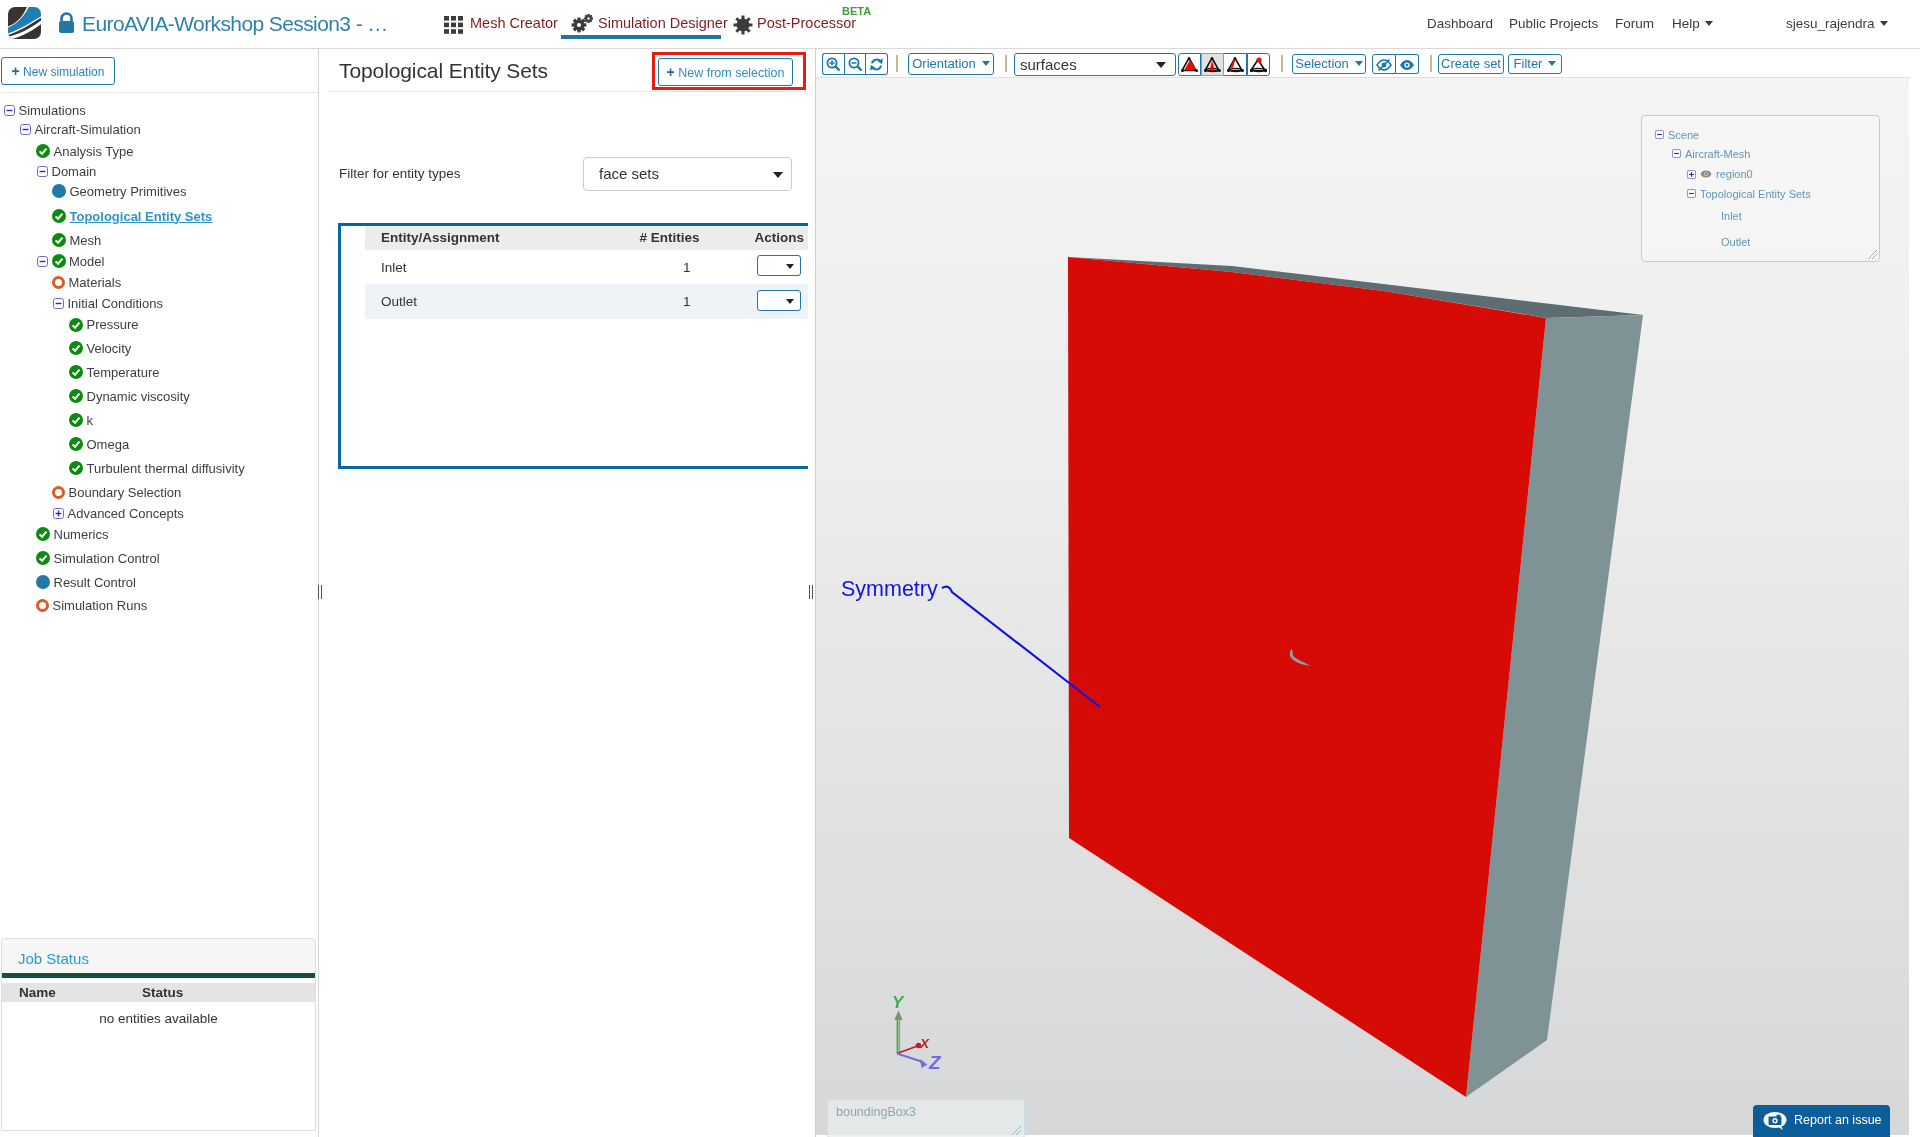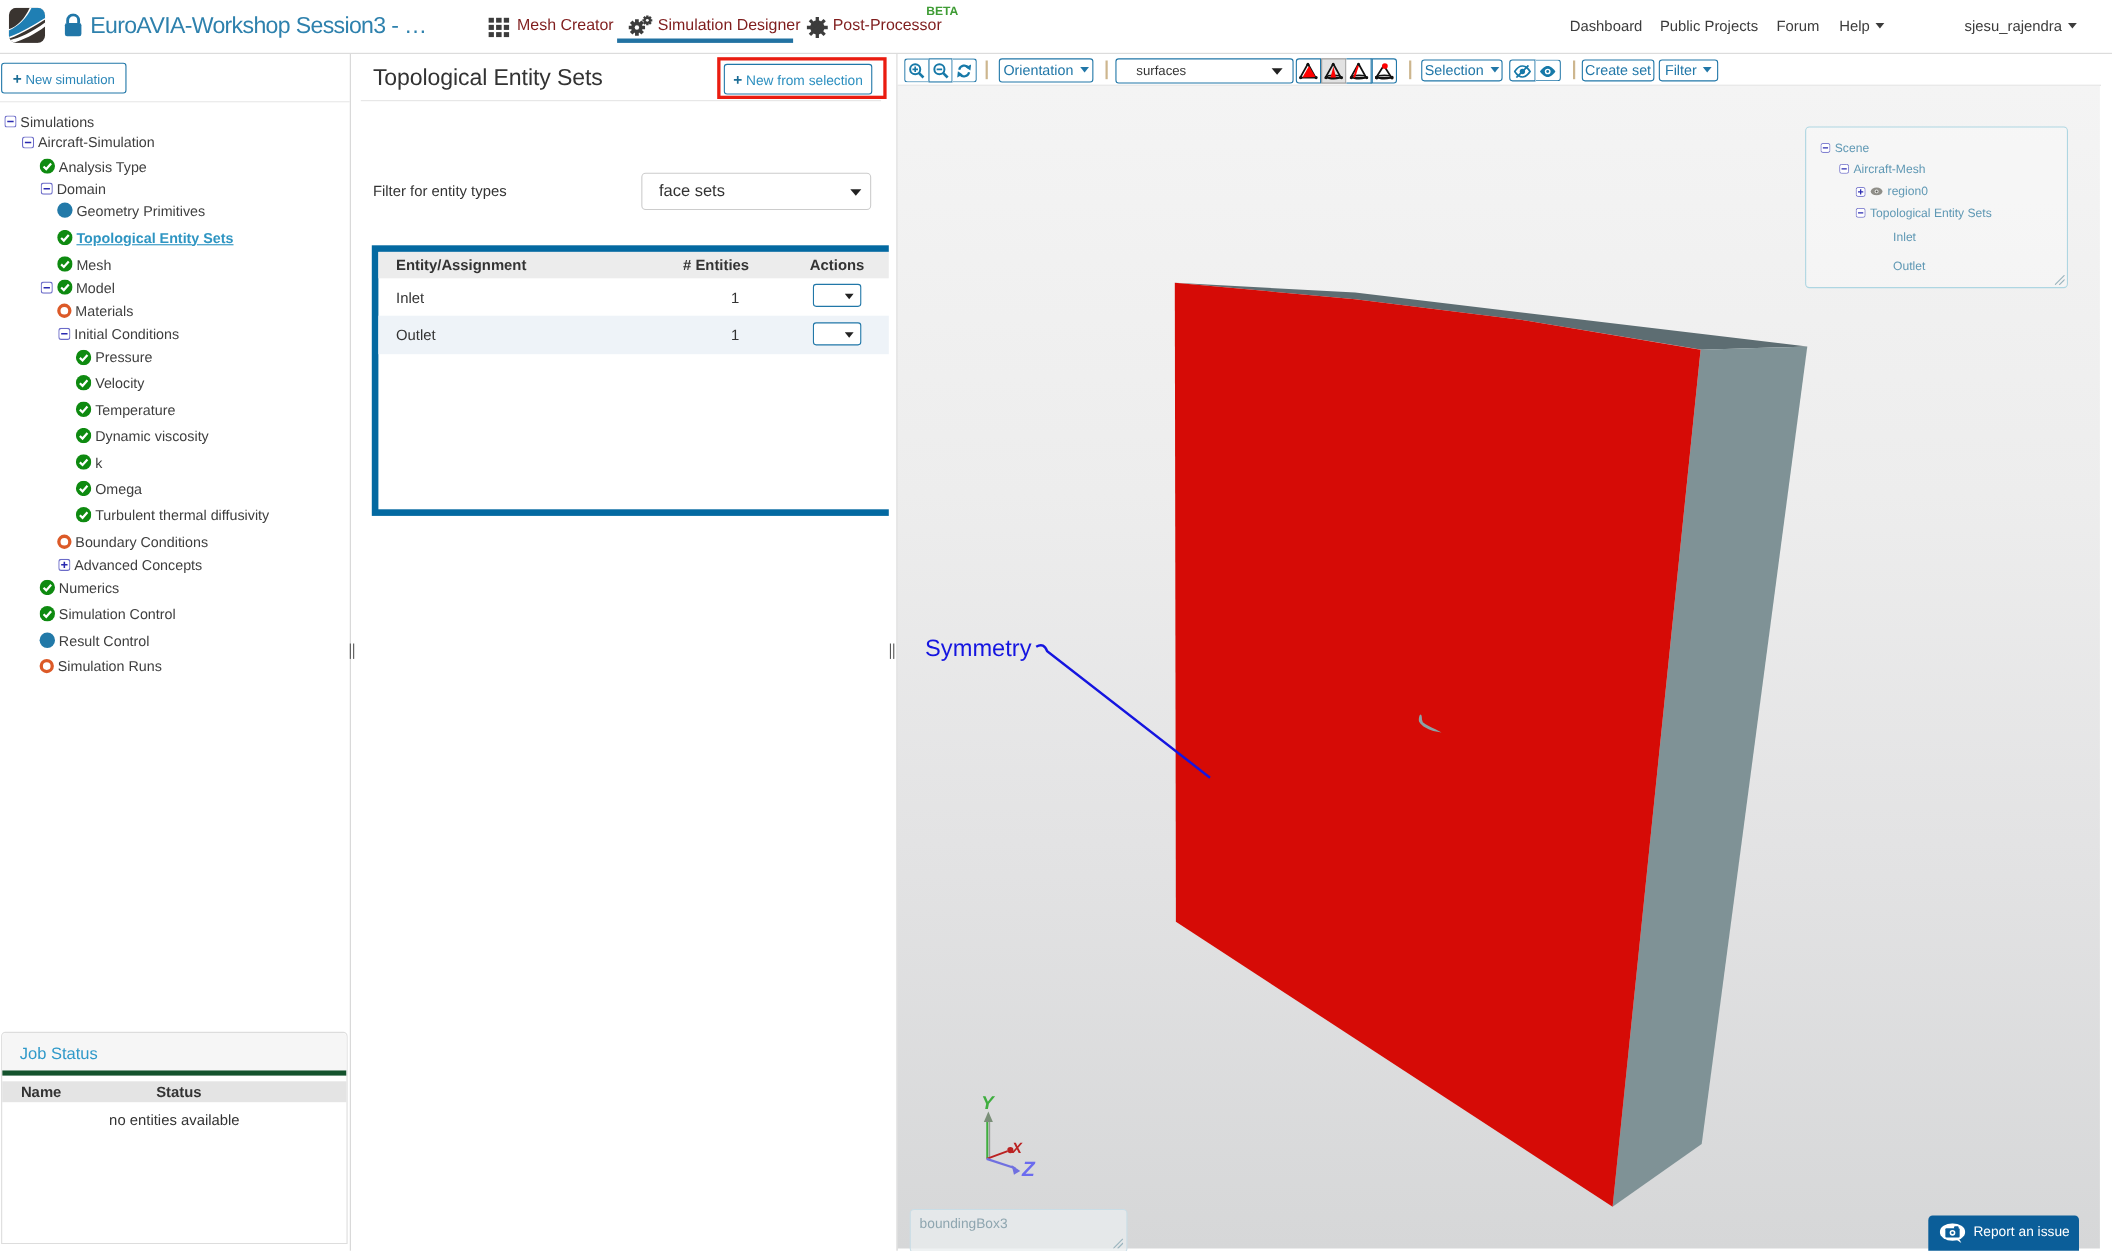--- a/index.html
+++ b/index.html
@@ -53,21 +53,21 @@
 #newfrom { position:absolute; left:336px; top:9px; width:135px; height:28px; border:1px solid #2177a8;
   border-radius:3px; color:#2e90c0; font-size:12.5px; background:#fff; text-align:center; line-height:26px; }
 #mhr { position:absolute; left:6px; top:42px; width:473px; height:1px; background:#e5e5e5; }
 #mdesc { position:absolute; left:17px; top:55px; font-size:12px; letter-spacing:-0.15px; font-style:italic;
   color:#333; line-height:21px; white-space:nowrap; }
 #mfilterlbl { position:absolute; left:17px; top:117px; font-size:13.5px; color:#333; }
 #mselect { position:absolute; left:261px; top:108px; width:209px; height:34px; border:1px solid #ccc;
   border-radius:4px; background:#fff; font-size:15px; color:#333; line-height:32px; padding-left:15px; }
 #mselect .selcaret { position:absolute; right:8px; top:14px; width:0; height:0;
   border-left:5px solid transparent; border-right:5px solid transparent; border-top:6px solid #222; }
-#mtable { position:absolute; left:16px; top:174px; width:485px; height:246px; border:6px solid #0369a1; }
+#mtable { position:absolute; left:16px; top:174px; width:485px; height:246px; border:3px solid #0369a1;padding-left:24px; }
 .mth { height:24px; background:#ececec; display:flex; font-size:13.5px; font-weight:bold; color:#333; }
 .mtr { display:flex; font-size:13.5px; color:#333; align-items:center; }
 .c1 { width:270px; padding-left:16px; }
 .c2 { width:106px; text-align:right; padding-right:48px; }
 .mth .c2 { padding-right:39px; }
 .c3 { width:82px; text-align:center; }
 .actdrop { display:inline-block; width:44px; height:21px; border:1px solid #2177a8; border-radius:3px;
   background:#fff; position:relative; }
 .actdrop i { position:absolute; right:6px; top:8px; width:0; height:0;
   border-left:4px solid transparent; border-right:4px solid transparent; border-top:5px solid #222; }
@@ -295,21 +295,21 @@
       </div>
       <div class="trow" style="left:69px;top:408px">
         <svg width="14" height="14" viewBox="0 0 16 16">
           <circle cx="8" cy="8" r="8" fill="#0e8a10"></circle>
           <path d="M4.1,8.4 L6.9,11.1 L12,5.3" stroke="#fff" stroke-width="2.3" fill="none"></path>
         </svg>
         <span class="lbl ">Turbulent thermal diffusivity</span>
       </div>
       <div class="trow" style="left:52px;top:432px">
         <span class="ring"></span>
-        <span class="lbl ">Boundary Conditions</span>
+        <span class="lbl ">Boundary Selection</span>
       </div>
       <div class="trow" style="left:53px;top:453px">
         <svg width="11" height="11" viewBox="0 0 11 11">
           <rect x="0.5" y="0.5" width="10" height="10" rx="2.2" fill="#fff" stroke="#6b6bc8"></rect>
           <line x1="2.6" y1="5.5" x2="8.4" y2="5.5" stroke="#2a2ab0" stroke-width="1.4"></line>
           <line x1="5.5" y1="2.6" x2="5.5" y2="8.4" stroke="#2a2ab0" stroke-width="1.4"></line>
         </svg>
         <span class="lbl ">Advanced Concepts</span>
       </div>
       <div class="trow" style="left:36px;top:474px">
@@ -403,21 +403,21 @@
         <path d="M3.0,6.4 A4.8,4.8 0 0 1 11.6,4.6"></path>
         <path d="M12.0,8.6 A4.8,4.8 0 0 1 3.4,10.4"></path>
       </g>
       <polygon points="13.8,1.6 13.2,7.2 8.8,4.2" fill="#1779a8"></polygon>
       <polygon points="1.2,13.4 1.8,7.8 6.2,10.8" fill="#1779a8"></polygon>
     </svg>
   </div>
   <div class="tsep" style="left:80px"></div>
   <div class="tbtn" style="left:92px;top:4px;width:86px;line-height:20px">Orientation<span class="bcaret"></span></div>
   <div class="tsep" style="left:189px"></div>
-  <div class="tbtn" style="left:198px;top:4px;width:162px;height:23px;color:#333;text-align:left;padding-left:18px;line-height:21px;font-size:12px">surfaces
+  <div class="tbtn" style="left:198px;top:4px;width:162px;height:23px;color:#333;text-align:left;padding-left:5px;line-height:21px;font-size:15px">surfaces
     <span style="position:absolute;right:9px;top:8px;width:0;height:0;border-left:5px solid transparent;border-right:5px solid transparent;border-top:6px solid #222"></span>
   </div>
 
   <div class="tbtn" style="left:362px;top:4px;width:23px;height:23px;border-radius:3px 0 0 3px">
     <svg width="17" height="16" viewBox="0 0 17 16" style="margin-top:3px">
       <polygon points="8,1 15,13.5 1,13.5" fill="none" stroke="#111" stroke-width="1.6"></polygon>
       <polygon points="9,3 15,13 3,13.5" fill="#f00"></polygon>
       <circle cx="8" cy="1.5" r="1.3" fill="#111"></circle>
         <circle cx="15.5" cy="13.5" r="1.5" fill="#111"></circle>
         <circle cx="1.5" cy="13.5" r="1.5" fill="#111"></circle>

